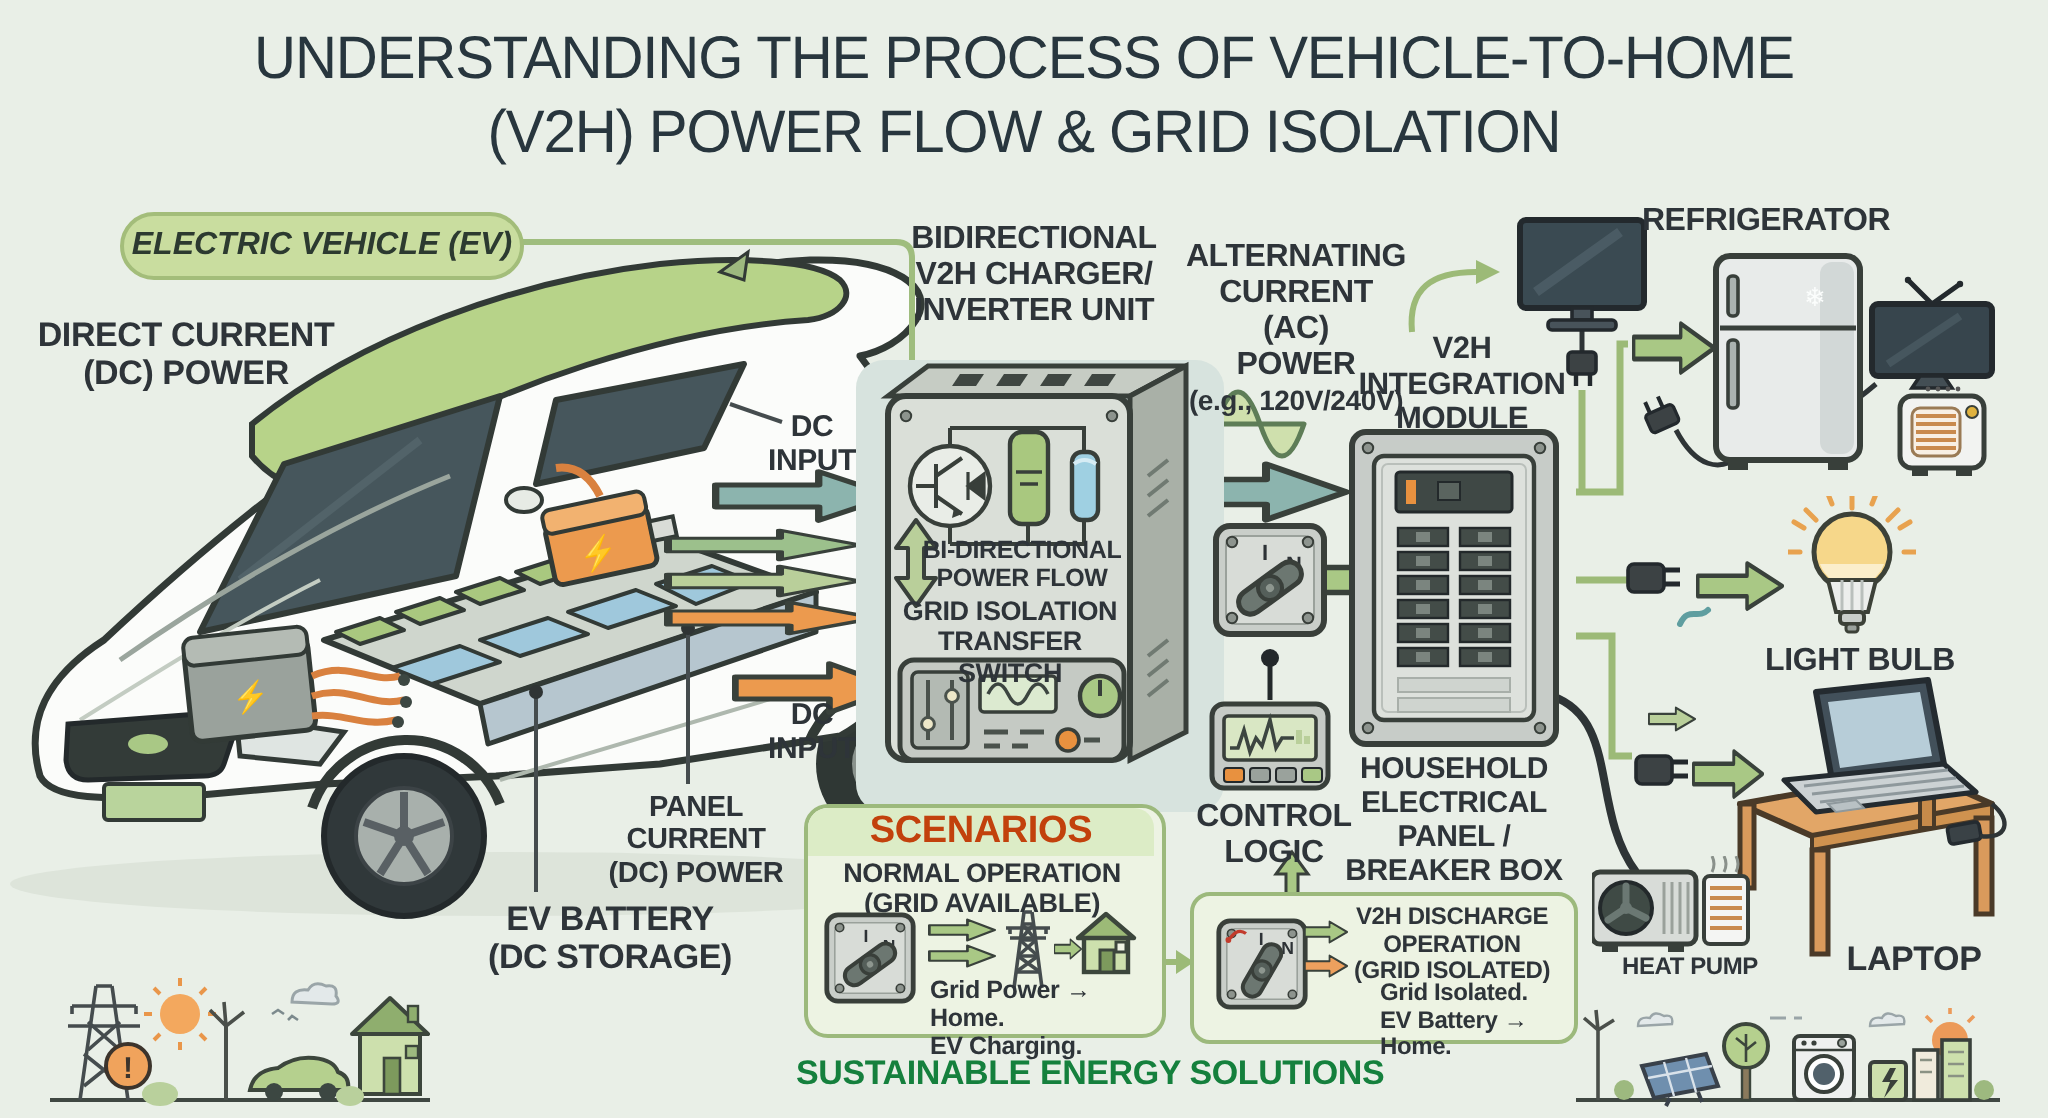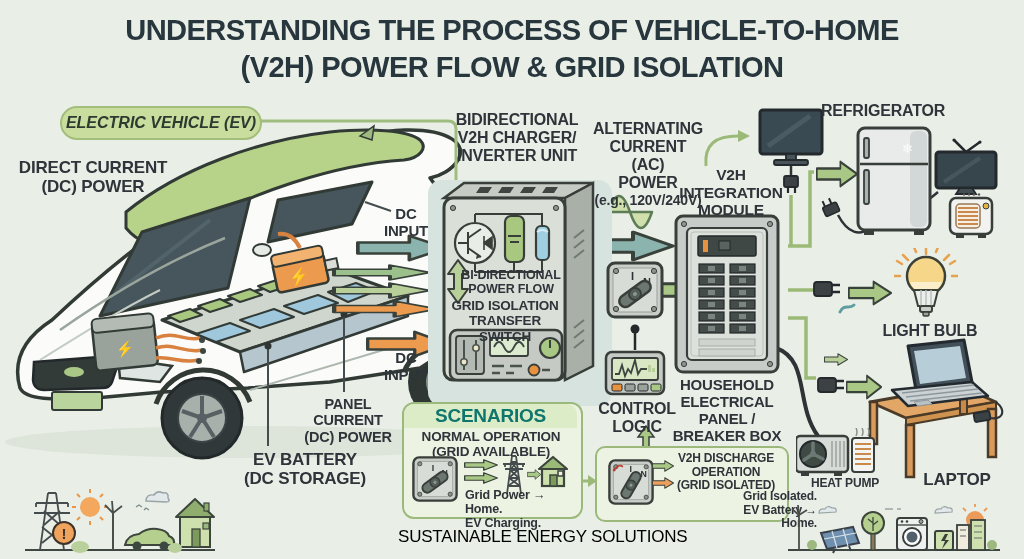--- a/index.html
+++ b/index.html
@@ -1,27 +1,27 @@
 <!DOCTYPE html>
 <html><head>
 <meta charset="utf-8">
 <style>
   html,body{margin:0;padding:0;background:#cfd6cc;}
   #stage{position:relative;width:1024px;height:559px;background:#e9efe7;overflow:hidden;
          font-family:"Liberation Sans",sans-serif;}
   .abs{position:absolute;}
   .lbl{position:absolute;font-weight:bold;color:#2e3439;text-align:center;line-height:1.13;letter-spacing:-.2px;}
-  .title-wrap{position:absolute;left:0;top:12px;width:1024px;text-align:center;color:#28363e;font-weight:bold;}
+  .title-wrap{position:absolute;left:0;top:12px;width:1024px;text-align:center;color:#28363e;font-weight:normal;}
   .t-line{font-size:30px;letter-spacing:-.6px;line-height:1.22;transform:scaleX(.97);}
   .pill{position:absolute;left:60px;top:106px;width:198px;height:30px;background:#c9dd9f;border:2px solid #a3bd7a;
         border-radius:17px;display:flex;align-items:center;justify-content:center;font-weight:bold;
         font-size:16px;color:#2c3a30;font-style:italic;}
   .scen-box{position:absolute;background:#edf3e3;border:2.5px solid #9cb97c;}
   svg{display:block;}
-  .footer-txt{position:absolute;left:398px;top:527px;font-weight:normal;font-size:17px;color:#000000;letter-spacing:-.2px;}
+  .footer-txt{position:absolute;left:398px;top:527px;font-weight:bold;font-size:17px;color:#15803d;letter-spacing:-.2px;}
 </style>
 </head>
 <body>
 
 <div id="stage">
 
   <svg width="0" height="0" style="position:absolute" aria-hidden="true">
     <defs>
       <symbol id="arr" viewBox="0 0 100 46">
         <path d="M2 14 H58 V3 L98 23 L58 43 V32 H2 Z" stroke="#39413b" stroke-width="4" stroke-linejoin="round"></path>
@@ -402,21 +402,21 @@
     <circle cx="17" cy="26" r="3" fill="#6b7873"></circle>
     <path d="M36 13 V39 M40 13 V39 M44 13 V39 M48 13 V39" stroke="#9aa19b" stroke-width="1.5"></path>
     <rect x="5" y="44" width="8" height="4" fill="#383f3a"></rect>
       <rect x="38" y="44" width="8" height="4" fill="#383f3a"></rect>
     <rect x="56" y="10" width="22" height="34" rx="3" fill="#f4f5f3" stroke="#383f3a" stroke-width="2"></rect>
     <path d="M59 16 H75 M59 21 H75 M59 26 H75 M59 31 H75 M59 36 H75" stroke="#c98a4e" stroke-width="2"></path>
   </svg>
 
   <div class="scen-box" style="left:402px;top:402px;width:177px;height:113px;border-radius:12px"></div>
   <div class="abs" style="left:404px;top:404px;width:173px;height:24px;background:#dcecc6;border-radius:10px 10px 0 0"></div>
-  <div class="lbl" style="left:402px;top:405px;width:177px;font-size:19px;color:#0f766e">SCENARIOS</div>
+  <div class="lbl" style="left:402px;top:405px;width:177px;font-size:19px;color:#c2410c">SCENARIOS</div>
   <div class="lbl" style="left:410px;top:429px;width:162px;font-size:13.5px">
     <div>NORMAL OPERATION</div>
     <div>(GRID AVAILABLE)</div>
   </div>
   <svg class="abs" style="left:411px;top:452px" width="48" height="54" viewBox="0 0 60 64">
     <use href="#swp"></use>
     <text x="26" y="22" font-size="11" font-weight="bold" fill="#2d3236">I</text>
     <text x="38" y="28" font-size="11" font-weight="bold" fill="#2d3236">N</text>
     <g transform="rotate(-36 30 36)">
       <rect x="12" y="30" width="36" height="12" rx="6" fill="#6c7771" stroke="#393f3a" stroke-width="2.5"></rect>
@@ -469,21 +469,21 @@
       <use href="#arr" fill="#a9c885"></use>
     </svg>
   <svg class="abs" style="left:652px;top:477px;width:22px;height:12px" viewBox="0 0 100 46" preserveAspectRatio="none">
       <use href="#arr" fill="#eda05e"></use>
     </svg>
   <div class="lbl" style="left:673px;top:452px;width:106px;font-size:12px">
     <div>V2H DISCHARGE</div>
     <div>OPERATION</div>
     <div>(GRID ISOLATED)</div>
   </div>
-  <div class="lbl" style="left:705px;top:490px;width:112px;font-size:12px;text-align:right">
+  <div class="lbl" style="left:690px;top:490px;width:112px;font-size:12px;text-align:left">
     <div>Grid Isolated.</div>
     <div>EV Battery → Home.</div>
   </div>
 
   <svg class="abs" style="left:20px;top:485px" width="200" height="70" viewBox="0 0 200 70">
     <path d="M5 65 H195" stroke="#3f4742" stroke-width="2"></path>
     <g stroke="#454c4e" stroke-width="1.8" fill="none">
       <path d="M20 65 L28 8 M44 65 L36 8 M28 8 H36"></path>
       <path d="M16 18 H48 M14 28 H50 M16 18 V22 M48 18 V22"></path>
       <path d="M22 58 L42 42 M42 58 L22 42 M24 40 L40 26 M40 40 L24 26"></path>

